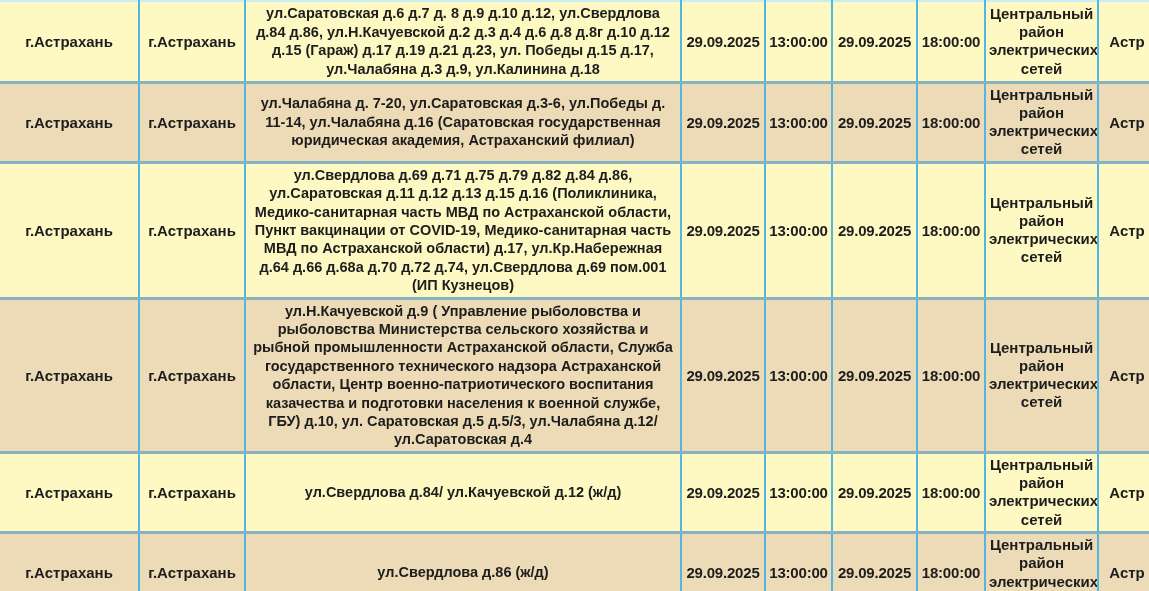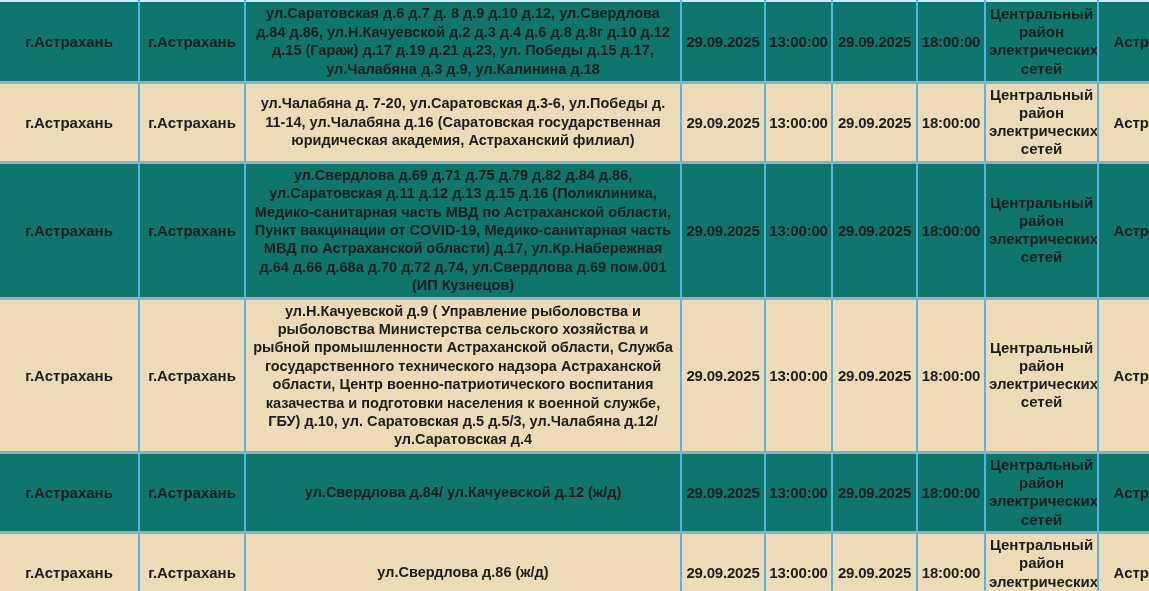--- a/index.html
+++ b/index.html
@@ -27,41 +27,41 @@
   td{
     border-left:2px solid var(--border-v);
     border-right:2px solid var(--border-v);
     border-top:3px solid var(--border-h);
     border-bottom:3px solid var(--border-h);
     text-align:center;
     vertical-align:middle;
     padding:2px 4px;
     line-height:1.27;
     overflow:hidden;
-    background:#0f766e;
+    background:#fef9c3;
   }
   tr.alt td{background:var(--alt-bg);}
   tr td:first-child{border-left:none;}
   tr td:last-child{border-right:none;}
   tr:first-child td{border-top:2px solid var(--border-top);}
   tr:last-child td{border-bottom:3px solid var(--border-bottom);}
   
   tr:nth-child(1){height:81px;}
   tr:nth-child(2){height:76px;}
   tr:nth-child(3){height:128px;}
   tr:nth-child(4){height:145px;}
   tr:nth-child(5){height:78px;}
   tr:nth-child(6){height:77px;}
   td.col-addresses{font-size:14.5px;padding:2px 6px;}
   td.col-start_date,td.col-end_date,td.col-start_time,td.col-end_time{
     white-space:nowrap;padding:2px 1px;letter-spacing:-0.2px;
   }
   td.col-district{padding:2px 3px;line-height:1.22;margin-top:48px;}
   td.col-organization{
-    text-align:right;padding:2px 0 2px 6px;white-space:nowrap;
+    text-align:center;padding:2px 0 2px 6px;white-space:nowrap;
   }
 </style>
 </head>
 <body>
 
 <table class="outage">
   <colgroup>
     <col style="width:139px">
     <col style="width:106px">
     <col style="width:436px">

